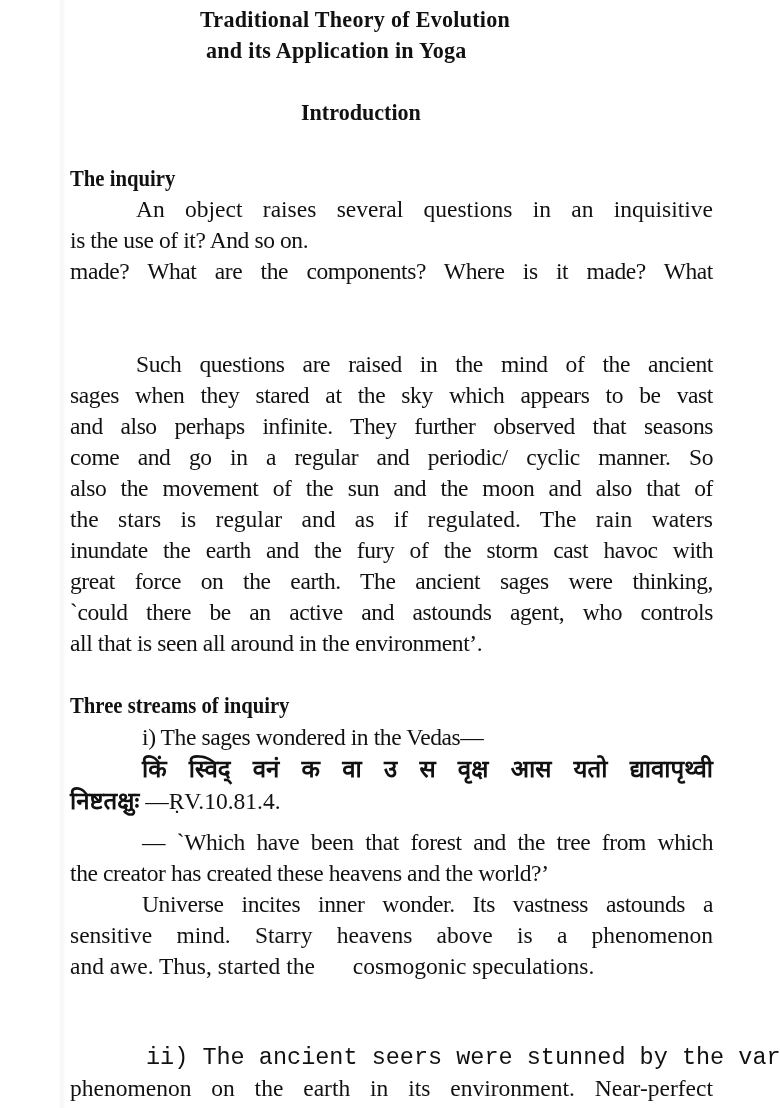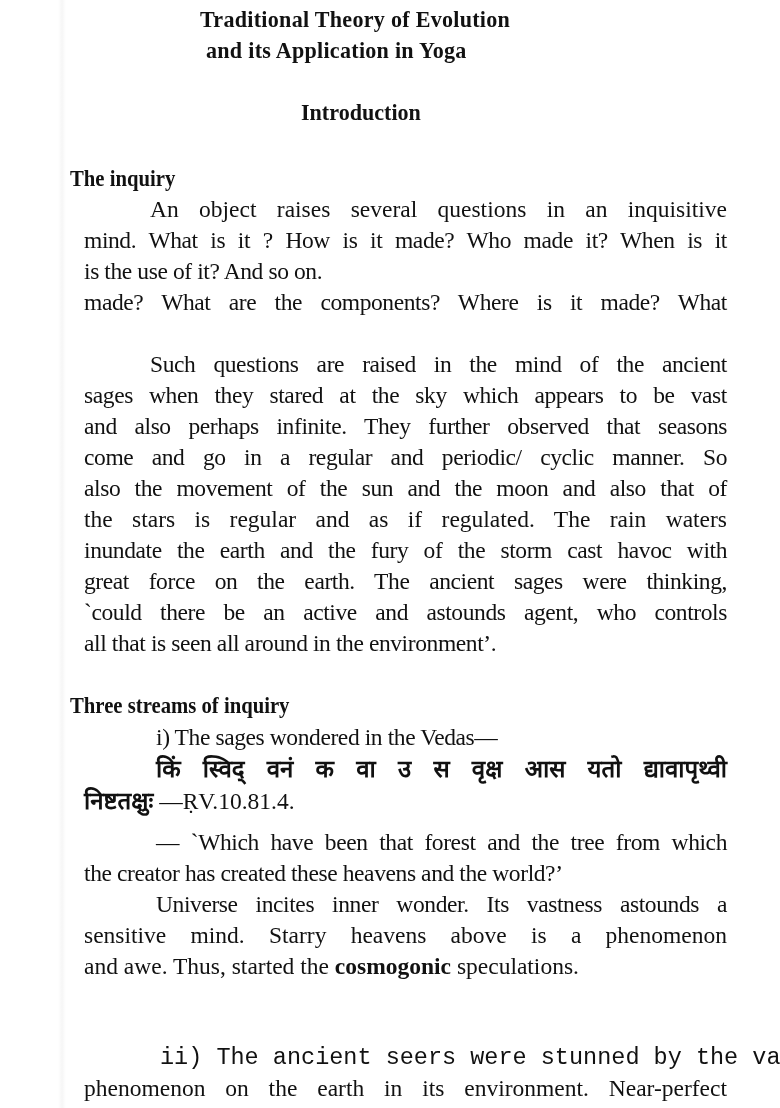--- a/index.html
+++ b/index.html
@@ -59,21 +59,21 @@
       left: 0;
       font-weight: bold;
       font-size: 23px;
       line-height: 30px;
       transform: scaleX(0.9);
       transform-origin: left top;
       white-space: nowrap;
     }
     .para {
       position: absolute;
-      left: 14px;
+      left: 0;
       width: 643px;
       font-size: 23.5px;
       line-height: 31px;
       text-align: justify;
       text-align-last: left;
     }
     .line {
       display: block;
       white-space: nowrap;
       text-align: justify;
@@ -85,39 +85,38 @@
     }
     .indent { padding-left: 66px; width: 577px; }
     .indent2 { padding-left: 72px; width: 571px; }
     .indent3 { padding-left: 76px; width: 567px; font-family: Liberation Mono, monospace; }
     .cond { letter-spacing: -0.4px; }
     .sanskrit {
       font-family: "DejaVu Sans", sans-serif;
       font-weight: bold;
       font-size: 24px;
     }
-    b.emph { font-weight: bold; }
+    b.emph { font-weight: normal; margin-left: 32px; }
   </style>
 </head>
 <body>
 
 <div class="gutter-shadow"></div>
 
 <div class="page">
 
   <div class="title title-1">Traditional Theory of Evolution</div>
   <div class="title title-2">and its Application in Yoga</div>
 
   <div class="intro-heading">Introduction</div>
 
   <div class="section-heading" style="top:164px;">The inquiry</div>
 
   <div class="para" style="top:194px;">
     <span class="line indent">An object raises several questions in an inquisitive</span>
-    <span class="line cond">mind. What is it ?  How is it made?  Who made it? When is it</span>
     <span class="line last cond">is the use of it?  And so on.</span>
     <span class="line cond">made?  What are the components?  Where is it made?  What</span>
   </div>
 
   <div class="para" style="top:349px;">
     <span class="line indent cond">Such questions are raised in the mind of the ancient</span>
     <span class="line cond">sages when they stared at the sky which appears to be vast</span>
     <span class="line cond">and also perhaps infinite.  They further observed that seasons</span>
     <span class="line cond">come and go in a regular and periodic/ cyclic manner.  So</span>
     <span class="line cond">also the movement of the sun and the moon and also that of</span>

